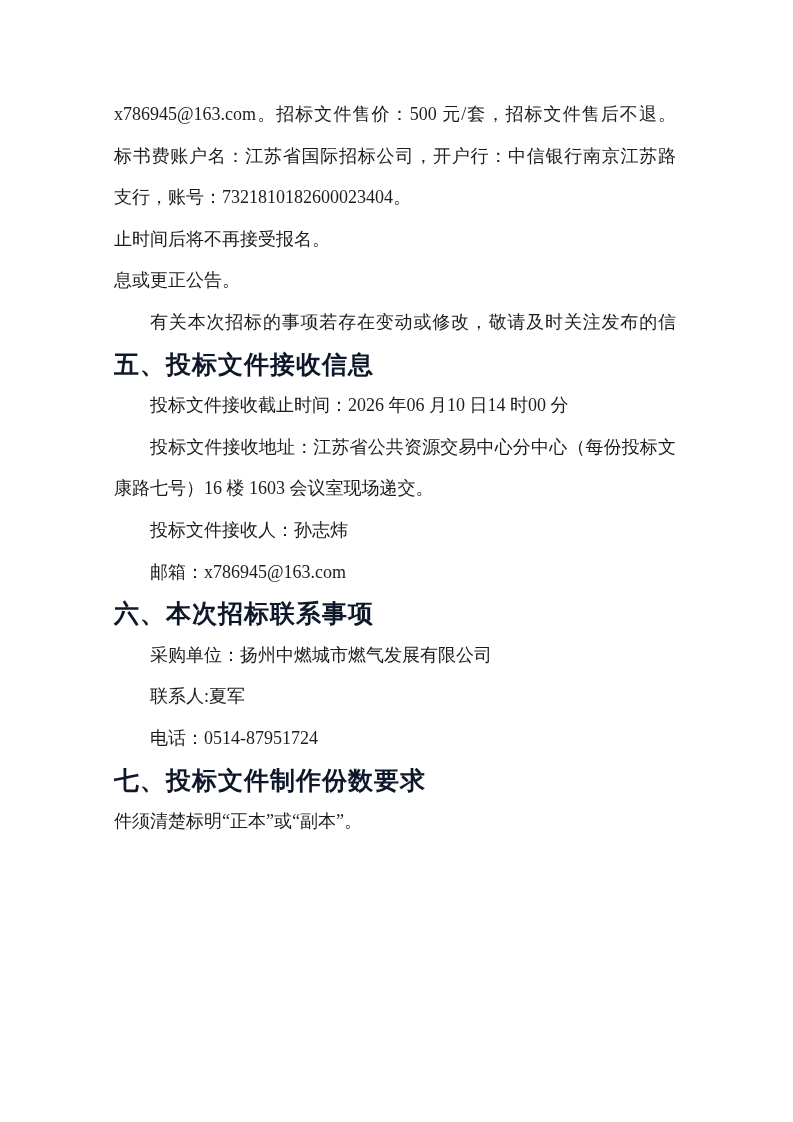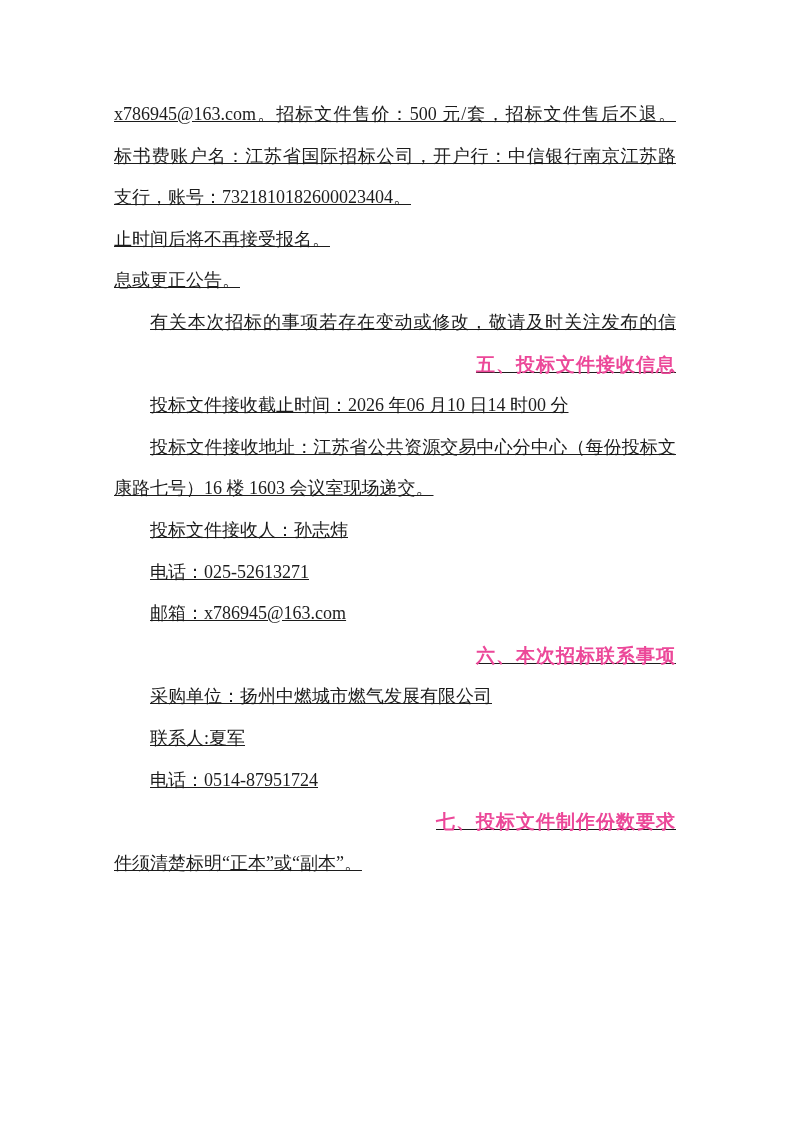--- a/index.html
+++ b/index.html
@@ -16,45 +16,43 @@
   }
   .content {
     position: absolute;
     left: 114px;
     top: 94px;
     width: 562px;
     color: #1c1c1c;
     font-family: "Liberation Serif", "DejaVu Serif", serif;
     font-size: 18px;
     line-height: 41.6px;
-    text-decoration: underline;
   }
   .ln {
     width: 100%;
     text-align: left;
     white-space: normal;
     word-break: break-all;
   }
   
   .jl {
     text-align: justify;
     text-align-last: justify;
   }
   
   .ind2 { text-indent: 36px; }
   
   .ind4 { text-indent: 84px; }
   
   .heading {
     font-family: "Liberation Sans", "DejaVu Sans", sans-serif;
     font-weight: bold;
-    font-size: 19px;
+    font-size: 25px;
     letter-spacing: 1px;
-    color: #ec4899;
-    text-align: right;
+    color: #0f172a;
   }
 </style>
 </head>
 <body>
 
 <div class="page">
   <div class="content">
 
     <div class="ln jl">x786945@163.com。招标文件售价：500 元/套，招标文件售后不退。</div>
     <div class="ln jl">标书费账户名：江苏省国际招标公司，开户行：中信银行南京江苏路</div>
@@ -62,21 +60,20 @@
     <div class="ln">止时间后将不再接受报名。</div>
     <div class="ln">息或更正公告。</div>
     <div class="ln jl ind2">有关本次招标的事项若存在变动或修改，敬请及时关注发布的信</div>
 
     <div class="ln heading">五、投标文件接收信息</div>
 
     <div class="ln ind2">投标文件接收截止时间：2026 年06 月10 日14 时00 分</div>
     <div class="ln jl ind2">投标文件接收地址：江苏省公共资源交易中心分中心（每份投标文</div>
     <div class="ln">康路七号）16 楼 1603 会议室现场递交。</div>
     <div class="ln ind2">投标文件接收人：孙志炜</div>
-    <div class="ln ind2">电话：025-52613271</div>
     <div class="ln ind2">邮箱：x786945@163.com</div>
 
     <div class="ln heading">六、本次招标联系事项</div>
 
     <div class="ln ind2">采购单位：扬州中燃城市燃气发展有限公司</div>
     <div class="ln ind2">联系人:夏军</div>
     <div class="ln ind2">电话：0514-87951724</div>
 
     <div class="ln heading">七、投标文件制作份数要求</div>
 

